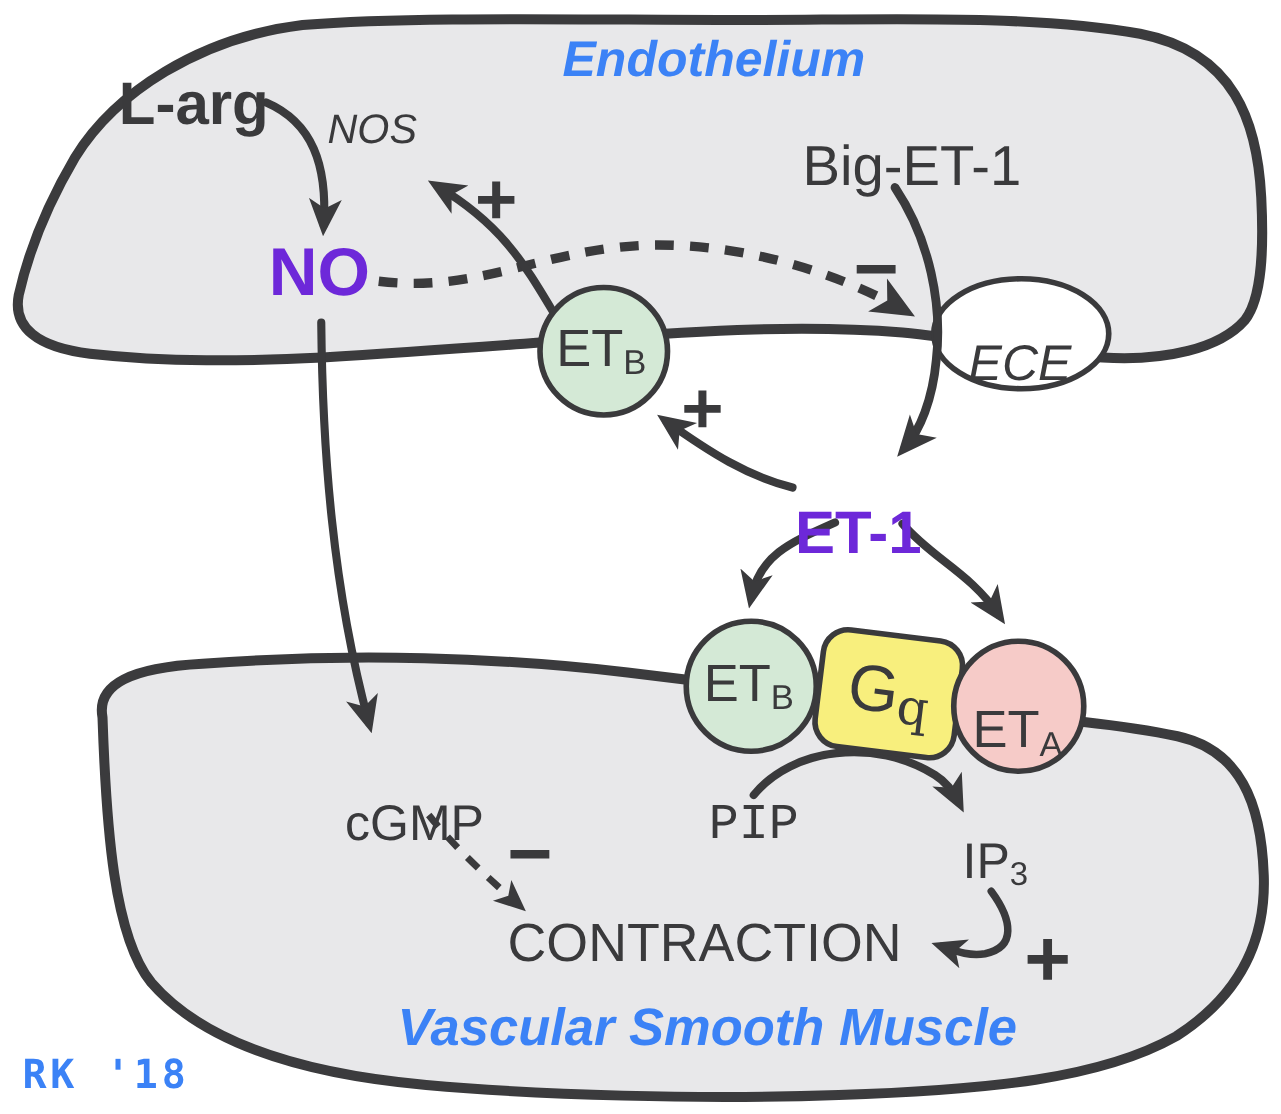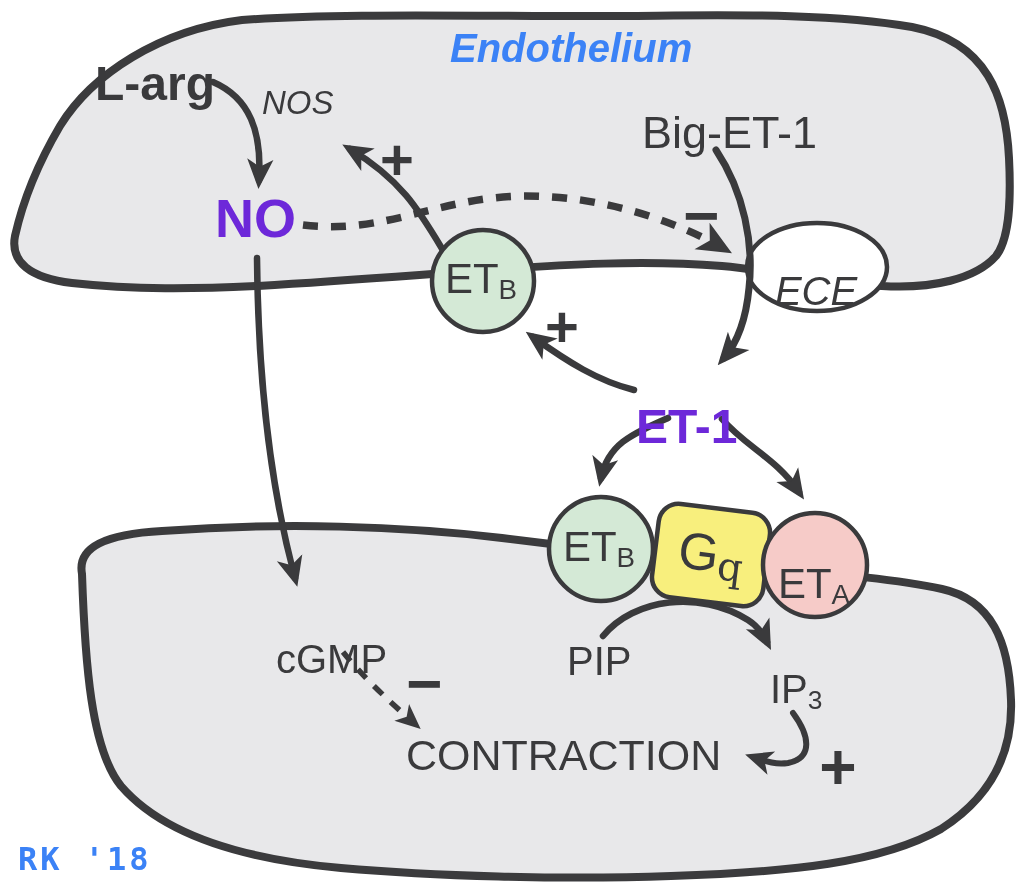--- a/index.html
+++ b/index.html
@@ -82,34 +82,35 @@
 
     <circle cx="601" cy="549" r="52" fill="#d4e9d6" stroke="#3a3a3c" stroke-width="4.5"></circle>
 
     <rect x="655" y="508" width="112" height="94" rx="20" fill="#f8ef7d" stroke="#3a3a3c" stroke-width="4.5" transform="rotate(7 711 555)"></rect>
 
     <circle cx="815" cy="565" r="52" fill="#f6cbc8" stroke="#3a3a3c" stroke-width="4.5"></circle>
   </svg>
 
   <div class="lbl italic bold blue" style="left:450px;top:28px;font-size:40px;">Endothelium</div>
 
+  <div class="lbl italic bold blue" style="left:318px;top:801px;font-size:42px;">Vascular Smooth Muscle</div>
 
   <div class="lbl" style="left:95px;top:60px;font-size:48px;font-weight:bold;">L-arg</div>
 
   <div class="lbl italic" style="left:262px;top:86px;font-size:33px;">NOS</div>
 
   <div class="lbl" style="left:642px;top:110px;font-size:45px;">Big-ET-1</div>
 
   <div class="lbl bold red" style="left:215px;top:191px;font-size:54px;">NO</div>
 
   <div class="lbl bold red" style="left:636px;top:363px;font-size:48px;margin-top:40px;">ET-1</div>
 
   <div class="lbl" style="left:276px;top:597px;font-size:40px;margin-top:42px;">cGMP</div>
 
-  <div class="lbl" style="left:567px;top:641px;font-size:40px;">PIP</div>
+  <div class="lbl" style="left:567px;top:641px;font-size:40px;font-family:Liberation Mono, monospace;">PIP</div>
 
   <div class="lbl" style="left:770px;top:669px;font-size:40px;"><span>IP</span><span class="rsub">3</span></div>
 
   <div class="lbl" style="left:406px;top:734px;font-size:43px;">CONTRACTION</div>
 
   <div class="lbl italic ctr" style="left:816px;top:267px;font-size:40px;margin-top:24px;">ECE</div>
 
   <div class="lbl ctr" style="left:481px;top:281px;font-size:42px;"><span>ET</span><span class="rsub">B</span></div>
 
   <div class="lbl ctr" style="left:599px;top:549px;font-size:42px;"><span>ET</span><span class="rsub">B</span></div>

